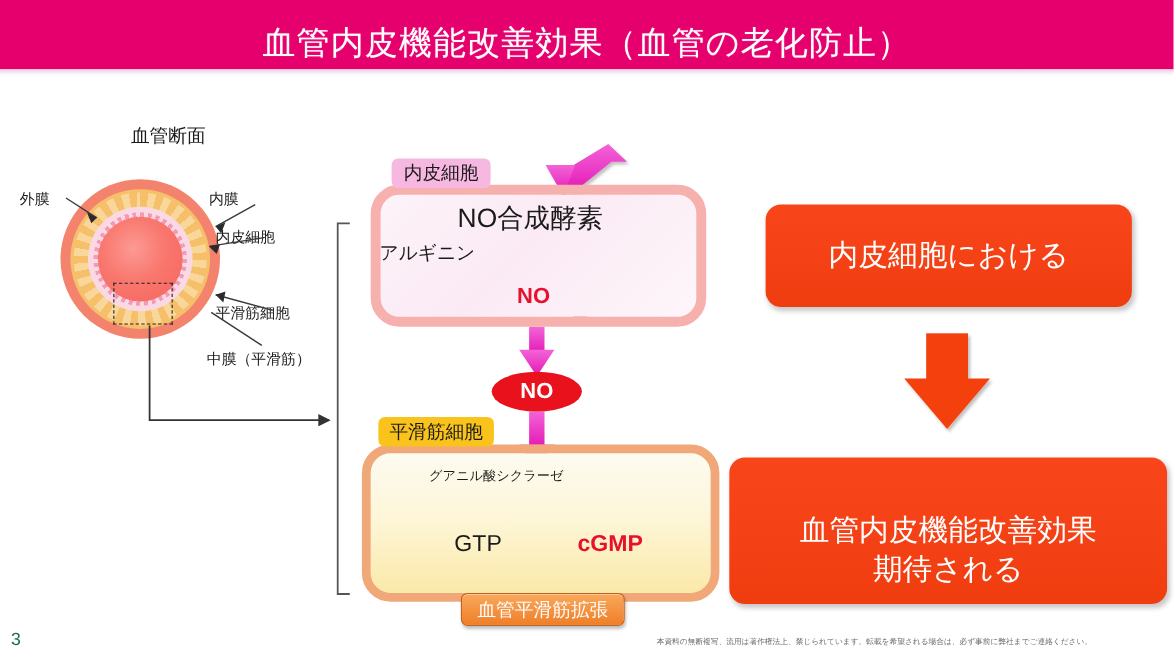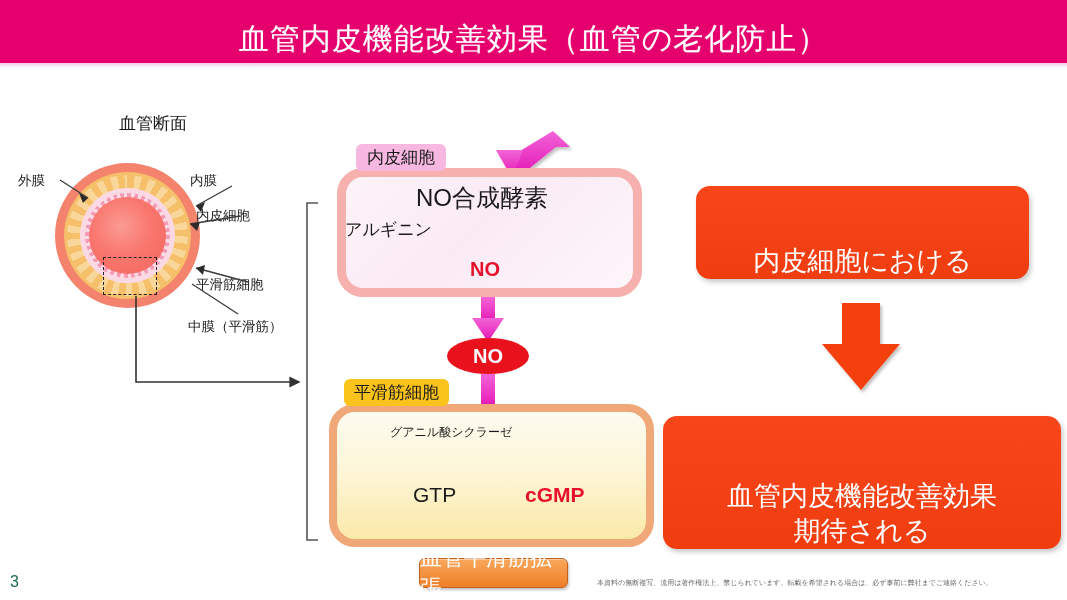--- a/index.html
+++ b/index.html
@@ -93,42 +93,42 @@
     position:absolute;left:344px;top:379px;height:27px;padding:0 10px;
     background:#f9c31b;border-radius:6px;
     display:flex;align-items:center;font-size:17px;color:#1a1a1a;z-index:4;
   }
   .gc-label{position:absolute;left:390px;top:424px;font-size:12px;color:#1a1a1a;white-space:nowrap;}
   .gtp-label{position:absolute;left:413px;top:483px;font-size:21px;color:#1a1a1a;}
   .cgmp-label{position:absolute;left:525px;top:483px;font-size:21px;font-weight:bold;color:#e8112d;}
 
   
   .dilate-box{
-    position:absolute;left:419px;top:558px;width:147px;height:28px;
+    position:absolute;left:419px;top:539px;width:147px;height:28px;
     background:linear-gradient(to bottom,#f9a85c,#ef7f28);
     border:1.6px solid #c4601a;border-radius:6px;
     box-shadow:1px 2px 3px rgba(0,0,0,.25), inset 0 1px 0 rgba(255,255,255,.4);
     display:flex;align-items:center;justify-content:center;
-    color:#ffffff;font-size:22px;z-index:5;
+    color:#ffffff;font-size:17px;z-index:5;
   }
 
   
   .no-ellipse{
     position:absolute;left:447px;top:338px;width:82px;height:36px;
     background:#e8111c;border-radius:50%;
     display:flex;align-items:center;justify-content:center;
     color:#ffffff;font-size:20px;font-weight:bold;z-index:5;
   }
 
   
   .callout{
     position:absolute;border-radius:14px;
     background:linear-gradient(to bottom,#f9451a,#ef3d10);
     box-shadow:2px 3px 5px rgba(0,0,0,.22);
-    color:#ffffff;display:flex;align-items:flex-end;justify-content:center;
+    color:#ffffff;display:flex;align-items:center;justify-content:center;
     text-align:center;line-height:1.3;
   }
   .callout-1{left:696px;top:186px;width:333px;height:93px;font-size:27px;}
   .callout-2{left:663px;top:416px;width:398px;height:133px;font-size:27px;}
 
   
   .pagenum{position:absolute;left:10px;top:573px;font-size:16px;color:#1c6b52;}
   .disclaimer{
     position:absolute;left:597px;top:578px;width:465px;
     font-size:7px;color:#6a6a6a;text-align:left;white-space:nowrap;

